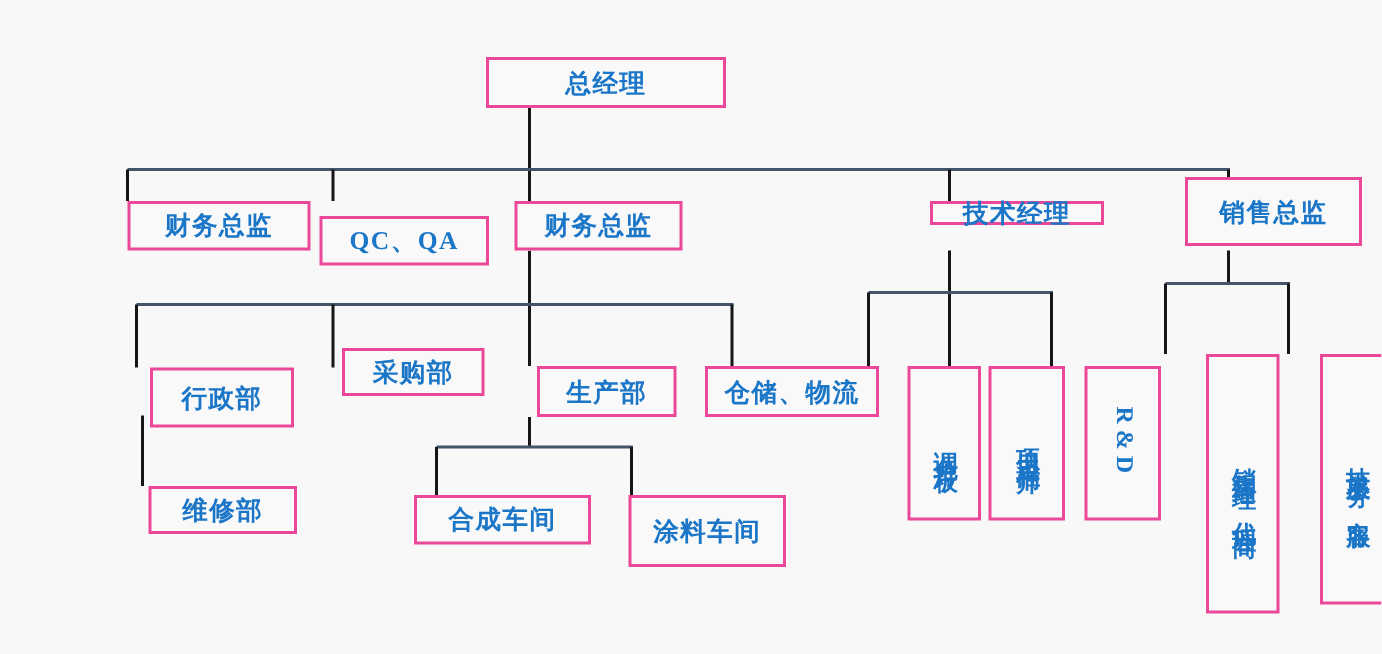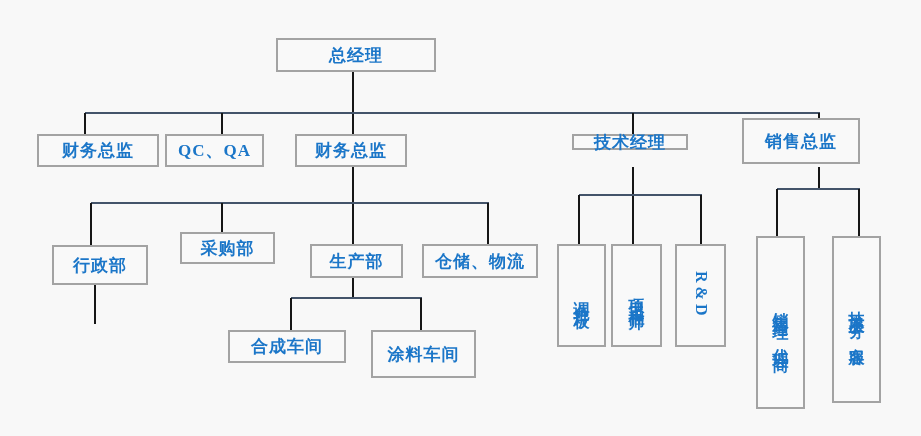--- a/index.html
+++ b/index.html
@@ -6,31 +6,32 @@
   .canvas{
     position:relative;
     width:921px;height:436px;
     background:#f8f8f8;
     font-family:"Liberation Serif","DejaVu Serif",serif;
     overflow:hidden;
   }
   .node{
     position:absolute;
     box-sizing:border-box;
-    border:2px solid #a3a3a3;
+    border:2px solid #ec4899;
     background:#f9f9f9;
     color:#1b76c8;
     font-weight:bold;
     font-size:17px;
     letter-spacing:1px;
     display:flex;
     align-items:center;
     justify-content:center;
     white-space:nowrap;
     z-index:2;
+    margin-left:48px;
   }
   .node.vert{
     writing-mode:vertical-rl;
     text-orientation:mixed;
     font-size:16px;
     letter-spacing:4px;
     white-space:normal;
     line-height:1;
   }
   .vl{position:absolute;width:2px;background:#161616;z-index:1;}
@@ -66,30 +67,31 @@
   <div class="vl" style="left:700px;top:195px;height:49px"></div>
 
   <div class="vl" style="left:818px;top:167px;height:22px"></div>
   <div class="hl" style="left:777px;top:188px;width:83px"></div>
   <div class="vl" style="left:776px;top:189px;height:47px"></div>
   <div class="vl" style="left:858px;top:189px;height:47px"></div>
 
   <div class="node" style="left:276px;top:38px;width:160px;height:34px">总经理</div>
 
   <div class="node" style="left:37px;top:134px;width:122px;height:33px">财务总监</div>
-  <div class="node" style="left:165px;top:134px;width:99px;height:33px">QC、QA</div>
+  <div class="node" style="left:165px;top:144px;width:113px;height:33px">QC、QA</div>
   <div class="node" style="left:295px;top:134px;width:112px;height:33px">财务总监</div>
   <div class="node" style="left:572px;top:134px;width:116px;height:16px">技术经理</div>
   <div class="node" style="left:742px;top:118px;width:118px;height:46px">销售总监</div>
 
   <div class="node" style="left:52px;top:245px;width:96px;height:40px">行政部</div>
   <div class="node" style="left:180px;top:232px;width:95px;height:32px">采购部</div>
   <div class="node" style="left:310px;top:244px;width:93px;height:34px">生产部</div>
   <div class="node" style="left:422px;top:244px;width:116px;height:34px">仓储、物流</div>
 
+  <div class="node" style="left:51px;top:324px;width:99px;height:32px">维修部</div>
   <div class="node" style="left:228px;top:330px;width:118px;height:33px">合成车间</div>
   <div class="node" style="left:371px;top:330px;width:105px;height:48px">涂料车间</div>
 
   <div class="node vert" style="left:557px;top:244px;width:49px;height:103px">调色打板</div>
   <div class="node vert" style="left:611px;top:244px;width:51px;height:103px">项目工程师</div>
   <div class="node vert" style="left:675px;top:244px;width:51px;height:103px">R&amp;D</div>
 
   <div class="node vert" style="left:756px;top:236px;width:49px;height:173px">销售经理、代理商</div>
   <div class="node vert" style="left:832px;top:236px;width:49px;height:167px">技术服务、客服</div>
 

